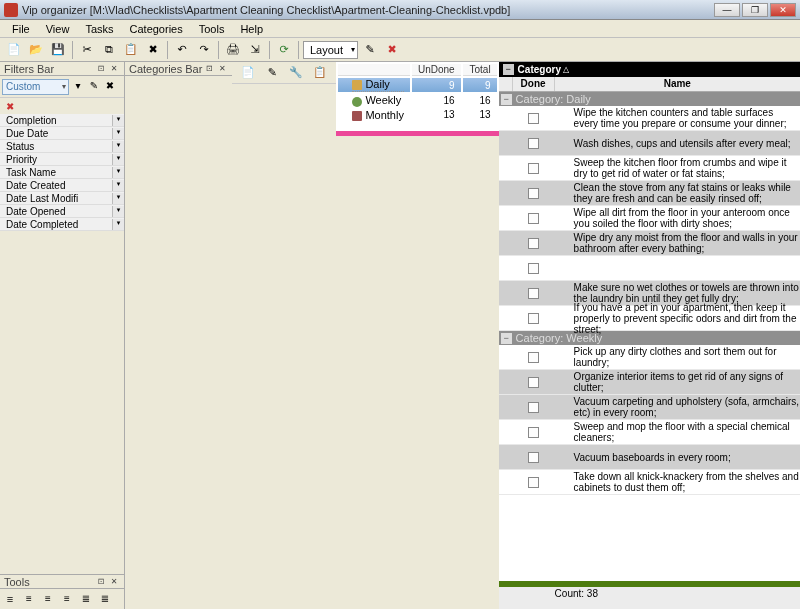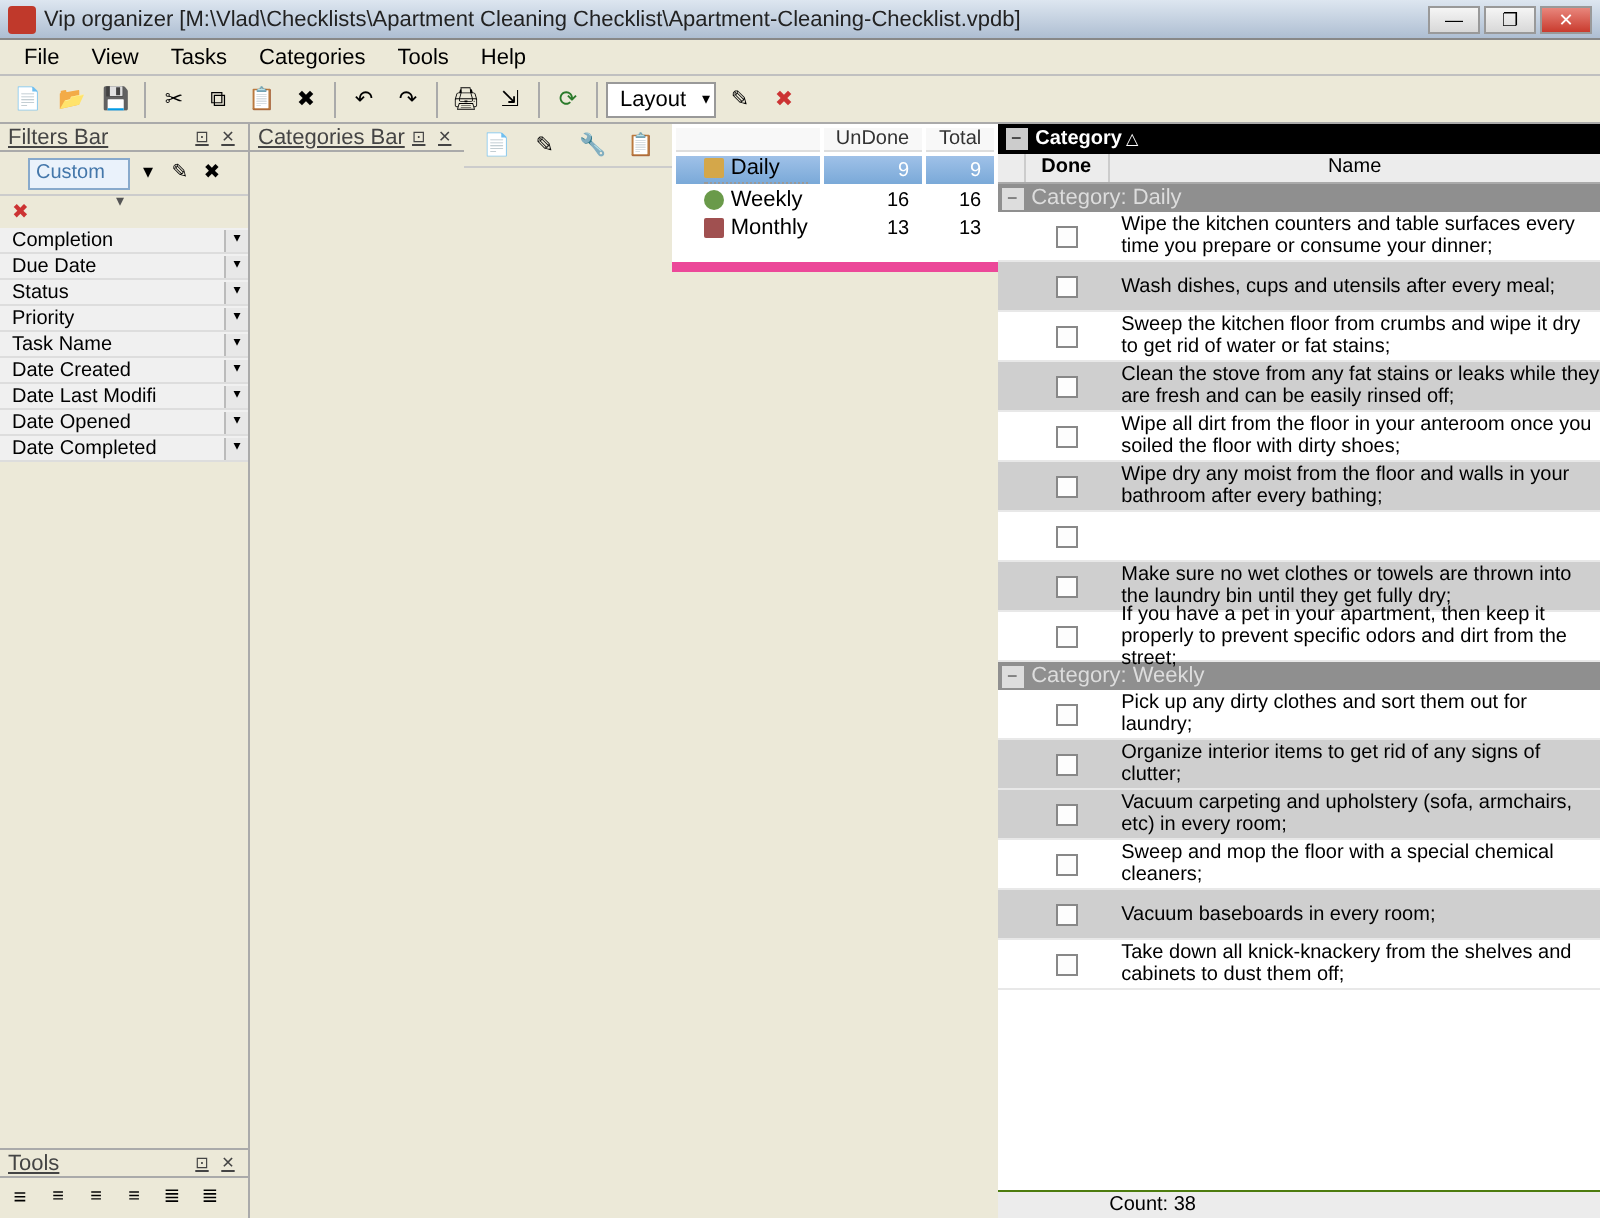--- a/index.html
+++ b/index.html
@@ -12,25 +12,25 @@
 .winbtn.close { background: linear-gradient(to bottom, #e8867c, #c93b2e); color: #fff; }
 .menubar { height: 18px; background: #ece9d8; display: flex; align-items: center; padding: 0 4px; border-bottom: 1px solid #c0c0c0; }
 .menuitem { padding: 2px 8px; cursor: pointer; }
 .toolbar { height: 24px; background: #ece9d8; display: flex; align-items: center; padding: 0 4px; gap: 2px; border-bottom: 1px solid #aaa; }
 .tbtn { width: 20px; height: 20px; display: flex; align-items: center; justify-content: center; cursor: pointer; border: 1px solid transparent; font-size: 11px; }
 .tsep { width: 1px; height: 18px; background: #aaa; margin: 0 2px; }
 .layout-dd { height: 18px; border: 1px solid #999; background: #fff; padding: 0 14px 0 6px; position: relative; cursor: pointer; line-height: 16px; }
 .layout-dd::after { content: "▾"; position: absolute; right: 2px; font-size: 8px; }
 .content { flex: 1; display: flex; overflow: hidden; }
 .leftcol { width: 125px; display: flex; flex-direction: column; border-right: 1px solid #aaa; }
-.panel-hdr { height: 14px; background: #ece9d8; border-bottom: 1px solid #aaa; display: flex; align-items: center; padding: 0 4px; font-size: 10px; color: #444; text-decoration: underline; }
+.panel-hdr { height: 14px; background: #ece9d8; border-bottom: 1px solid #aaa; display: flex; align-items: center; padding: 0 4px; font-size: 10px; color: #444; }
 .panel-hdr .sp { flex: 1; }
 .panel-hdr .pbtn { width: 12px; height: 10px; font-size: 8px; text-align: center; cursor: pointer; margin-left: 1px; }
 .filters-tb { height: 22px; background: #ece9d8; display: flex; align-items: center; padding: 2px; gap: 2px; border-bottom: 1px solid #ccc; }
-.custom-dd { height: 16px; width: 51px; border: 1px solid #88aacc; background: #eaf2fb; position: relative; font-size: 10px; padding: 0 12px 0 3px; line-height: 14px; color: #4477aa; margin-left: 12px; }
+.custom-dd { height: 16px; width: 67px; border: 1px solid #88aacc; background: #eaf2fb; position: relative; font-size: 10px; padding: 0 12px 0 3px; line-height: 14px; color: #4477aa; }
 .custom-dd::after { content: "▾"; position: absolute; right: 2px; font-size: 8px; color: #555; }
 .ftbtn { width: 14px; height: 14px; cursor: pointer; font-size: 10px; text-align: center; }
 .close-row { height: 16px; padding: 2px 6px; }
 .filter-list { flex: 0 0 auto; }
 .filter-row { height: 13px; display: flex; align-items: center; border-bottom: 1px solid #ddd; background: #f0f0f0; }
 .filter-row .lbl { flex: 1; padding-left: 6px; font-size: 10px; }
 .filter-row .dd { width: 12px; height: 11px; background: #e8e8e8; border-left: 1px solid #bbb; font-size: 7px; text-align: center; cursor: pointer; }
 .spacer-flex { flex: 1; background: #ece9d8; }
 .note-panel { border-top: 1px solid #aaa; }
 .note-tb { height: 20px; display: flex; align-items: center; padding: 2px; gap: 3px; }
@@ -51,31 +51,31 @@
 .ic-monthly { background: #a05050; border-radius: 1px; }
 .dotted-line { border-bottom: 1px dotted #999; height: 1px; margin: 0; }
 .grid-area { flex: 1; display: flex; flex-direction: column; overflow: hidden; background: #fff; }
 .grouprow { height: 15px; background: #000; color: #fff; display: flex; align-items: center; padding: 0 4px; border-bottom: 1px solid #000; }
 .grouprow .gbtn { width: 11px; height: 11px; background: #ccc; color: #000; font-size: 9px; text-align: center; line-height: 11px; margin-right: 4px; cursor: pointer; }
 .grouprow .gtxt { font-size: 10px; font-weight: bold; }
 .grouprow .gtri { font-size: 8px; margin-left: 2px; }
 .colhdr { height: 15px; background: #ececec; display: flex; border-bottom: 1px solid #aaa; }
 .colhdr .c1 { width: 14px; border-right: 1px solid #ccc; }
 .colhdr .c2 { width: 42px; border-right: 1px solid #ccc; text-align: center; font-size: 10px; line-height: 14px; font-weight: bold; }
-.colhdr .c3 { flex: 1; text-align: center; font-size: 10px; line-height: 14px; font-weight: normal; }
+.colhdr .c3 { flex: 1; text-align: center; font-size: 10px; line-height: 14px; font-weight: bold; }
 .grid-body { flex: 1; overflow-y: auto; }
 .catgrp { height: 14px; background: #8f8f8f; color: #ddd; display: flex; align-items: center; font-size: 10px; padding-left: 2px; }
 .catgrp .exp { width: 11px; height: 11px; background: #ddd; color: #555; font-size: 9px; text-align: center; line-height: 11px; margin-right: 4px; cursor: pointer; }
 .task-row { height: 25px; display: flex; align-items: center; border-bottom: 1px solid #e8e8e8; }
 .task-row.alt { background: #cfcfcf; }
 .task-row .tc0 { width: 14px; }
 .task-row .tc1 { width: 42px; display: flex; justify-content: center; }
 .task-row .chk { width: 11px; height: 11px; border: 1px solid #888; background: #fdfdfd; cursor: pointer; }
-.task-row .tc2 { flex: 1; padding-left: 6px; font-size: 10px; }
-.countrow { height: 14px; background: #ececec; font-size: 10px; padding-left: 56px; line-height: 14px; border-top: 1px solid #4d7c0f; }
+.task-row .tc2 { flex: 1; padding-left: 6px; font-size: 10px; margin-left: 13px; }
+.countrow { height: 28px; background: #ececec; font-size: 10px; padding-left: 56px; line-height: 14px; border-top: 6px solid #4d7c0f; }
 </style>
 </head>
 <body>
 
 <div class="titlebar">
   <div class="titlebar-icon"></div>
   <div class="titlebar-title">Vip organizer [M:\Vlad\Checklists\Apartment Cleaning Checklist\Apartment-Cleaning-Checklist.vpdb]</div>
   <div class="winbtns">
     <div class="winbtn">—</div>
     <div class="winbtn">❐</div>

